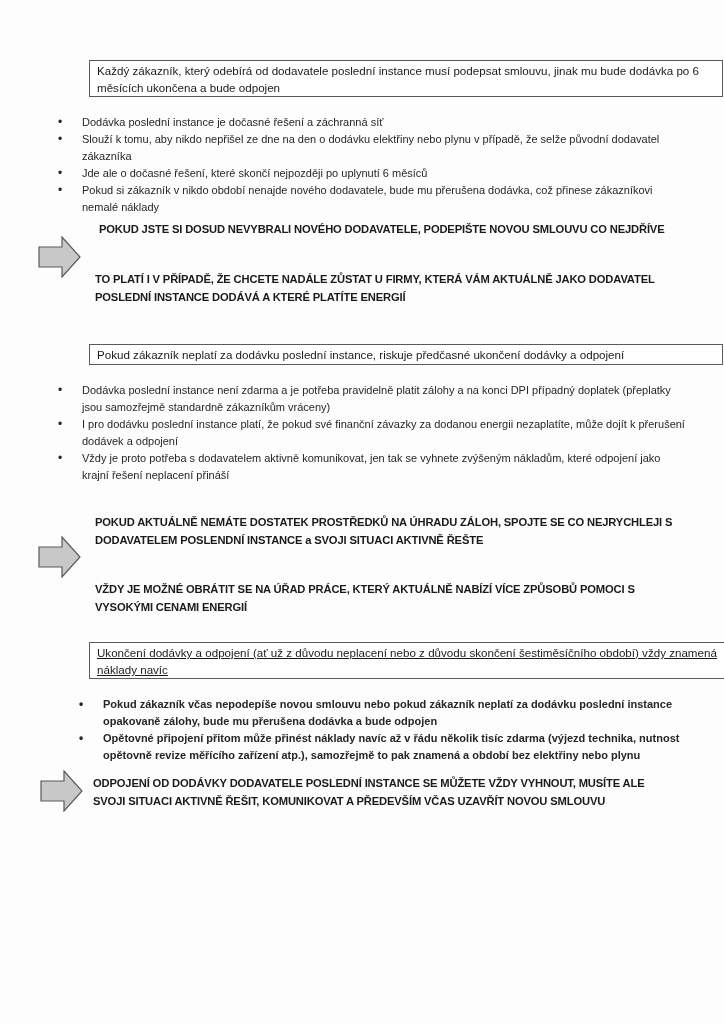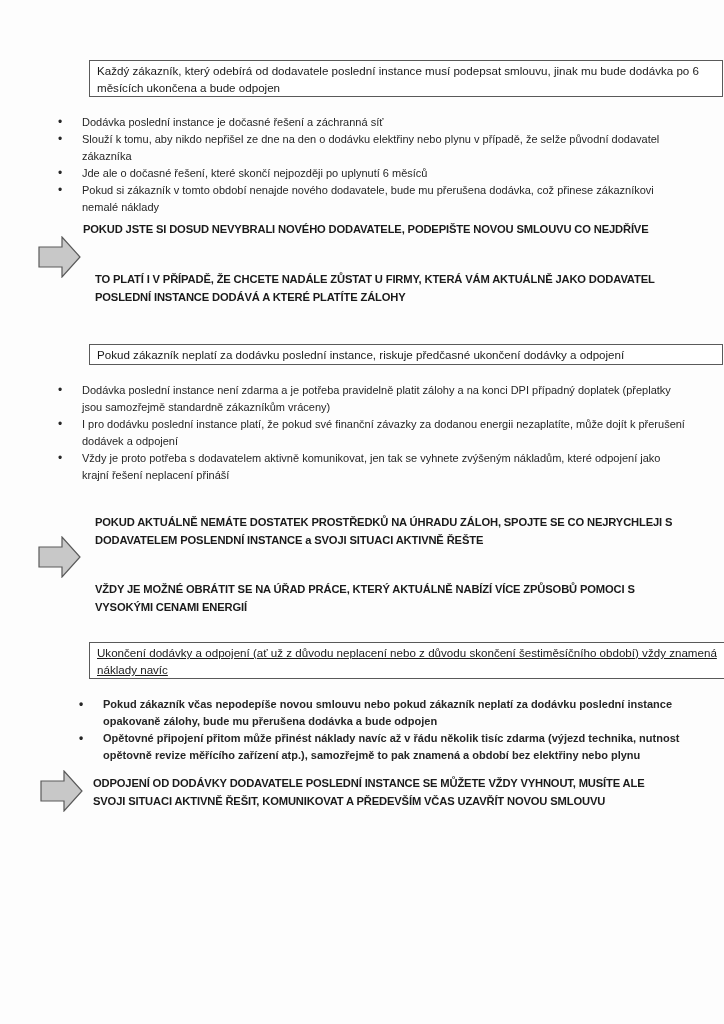--- a/index.html
+++ b/index.html
@@ -25,27 +25,27 @@
 
 <div class="page">
 
   <div class="hbox" style="left:46px; top:60px; width:634px; height:37px;">
     <span>Každý zákazník, který odebírá od dodavatele poslední instance musí podepsat smlouvu, jinak mu bude dodávka po 6 měsících ukončena a bude odpojen</span>
   </div>
   <ul class="bl" style="left:47px; top:106px; width:630px;">
     <li>Dodávka poslední instance je dočasné řešení a záchranná síť</li>
     <li>Slouží k tomu, aby nikdo nepřišel ze dne na den o dodávku elektřiny nebo plynu v případě, že selže původní dodavatel zákazníka</li>
     <li>Jde ale o dočasné řešení, které skončí nejpozději po uplynutí 6 měsíců</li>
-    <li>Pokud si zákazník v tomto období nenajde nového dodavatele, bude mu přerušena dodávka, což přinese zákazníkovi nemalé náklady</li>
+    <li>Pokud si zákazník v nikdo období nenajde nového dodavatele, bude mu přerušena dodávka, což přinese zákazníkovi nemalé náklady</li>
   </ul>
   <svg class="arrow" style="left:38px; top:236px;" width="44" height="42" viewBox="0 0 44 42">
     <polygon points="1,11 24,11 24,1 42,21 24,41 24,31 1,31" fill="#c8c8c8" stroke="#5a5a5a" stroke-width="1.2"></polygon>
   </svg>
-  <div class="cap" style="left:83px; top:220px; width:585px;">POKUD JSTE SI DOSUD NEVYBRALI NOVÉHO DODAVATELE, PODEPIŠTE NOVOU SMLOUVU CO NEJDŘÍVE</div>
-  <div class="cap" style="left:95px; top:270px; width:585px;">TO PLATÍ I V PŘÍPADĚ, ŽE CHCETE NADÁLE ZŮSTAT U FIRMY, KTERÁ VÁM AKTUÁLNĚ JAKO DODAVATEL POSLEDNÍ INSTANCE DODÁVÁ A KTERÉ PLATÍTE ZÁLOHY</div>
+  <div class="cap" style="left:99px; top:220px; width:585px;">POKUD JSTE SI DOSUD NEVYBRALI NOVÉHO DODAVATELE, PODEPIŠTE NOVOU SMLOUVU CO NEJDŘÍVE</div>
+  <div class="cap" style="left:95px; top:270px; width:585px;">TO PLATÍ I V PŘÍPADĚ, ŽE CHCETE NADÁLE ZŮSTAT U FIRMY, KTERÁ VÁM AKTUÁLNĚ JAKO DODAVATEL POSLEDNÍ INSTANCE DODÁVÁ A KTERÉ PLATÍTE ENERGIÍ</div>
 
   <div class="hbox" style="left:46px; top:344px; width:634px; height:21px;">
     <span>Pokud zákazník neplatí za dodávku poslední instance, riskuje předčasné ukončení dodávky a odpojení</span>
   </div>
   <ul class="bl" style="left:47px; top:374px; width:630px;">
     <li>Dodávka poslední instance není zdarma a je potřeba pravidelně platit zálohy a na konci DPI případný doplatek (přeplatky jsou samozřejmě standardně zákazníkům vráceny)</li>
     <li>I pro dodávku poslední instance platí, že pokud své finanční závazky za dodanou energii nezaplatíte, může dojít k přerušení dodávek a odpojení</li>
     <li>Vždy je proto potřeba s dodavatelem aktivně komunikovat, jen tak se vyhnete zvýšeným nákladům, které odpojení jako krajní řešení neplacení přináší</li>
   </ul>
   <svg class="arrow" style="left:38px; top:536px;" width="44" height="42" viewBox="0 0 44 42">

